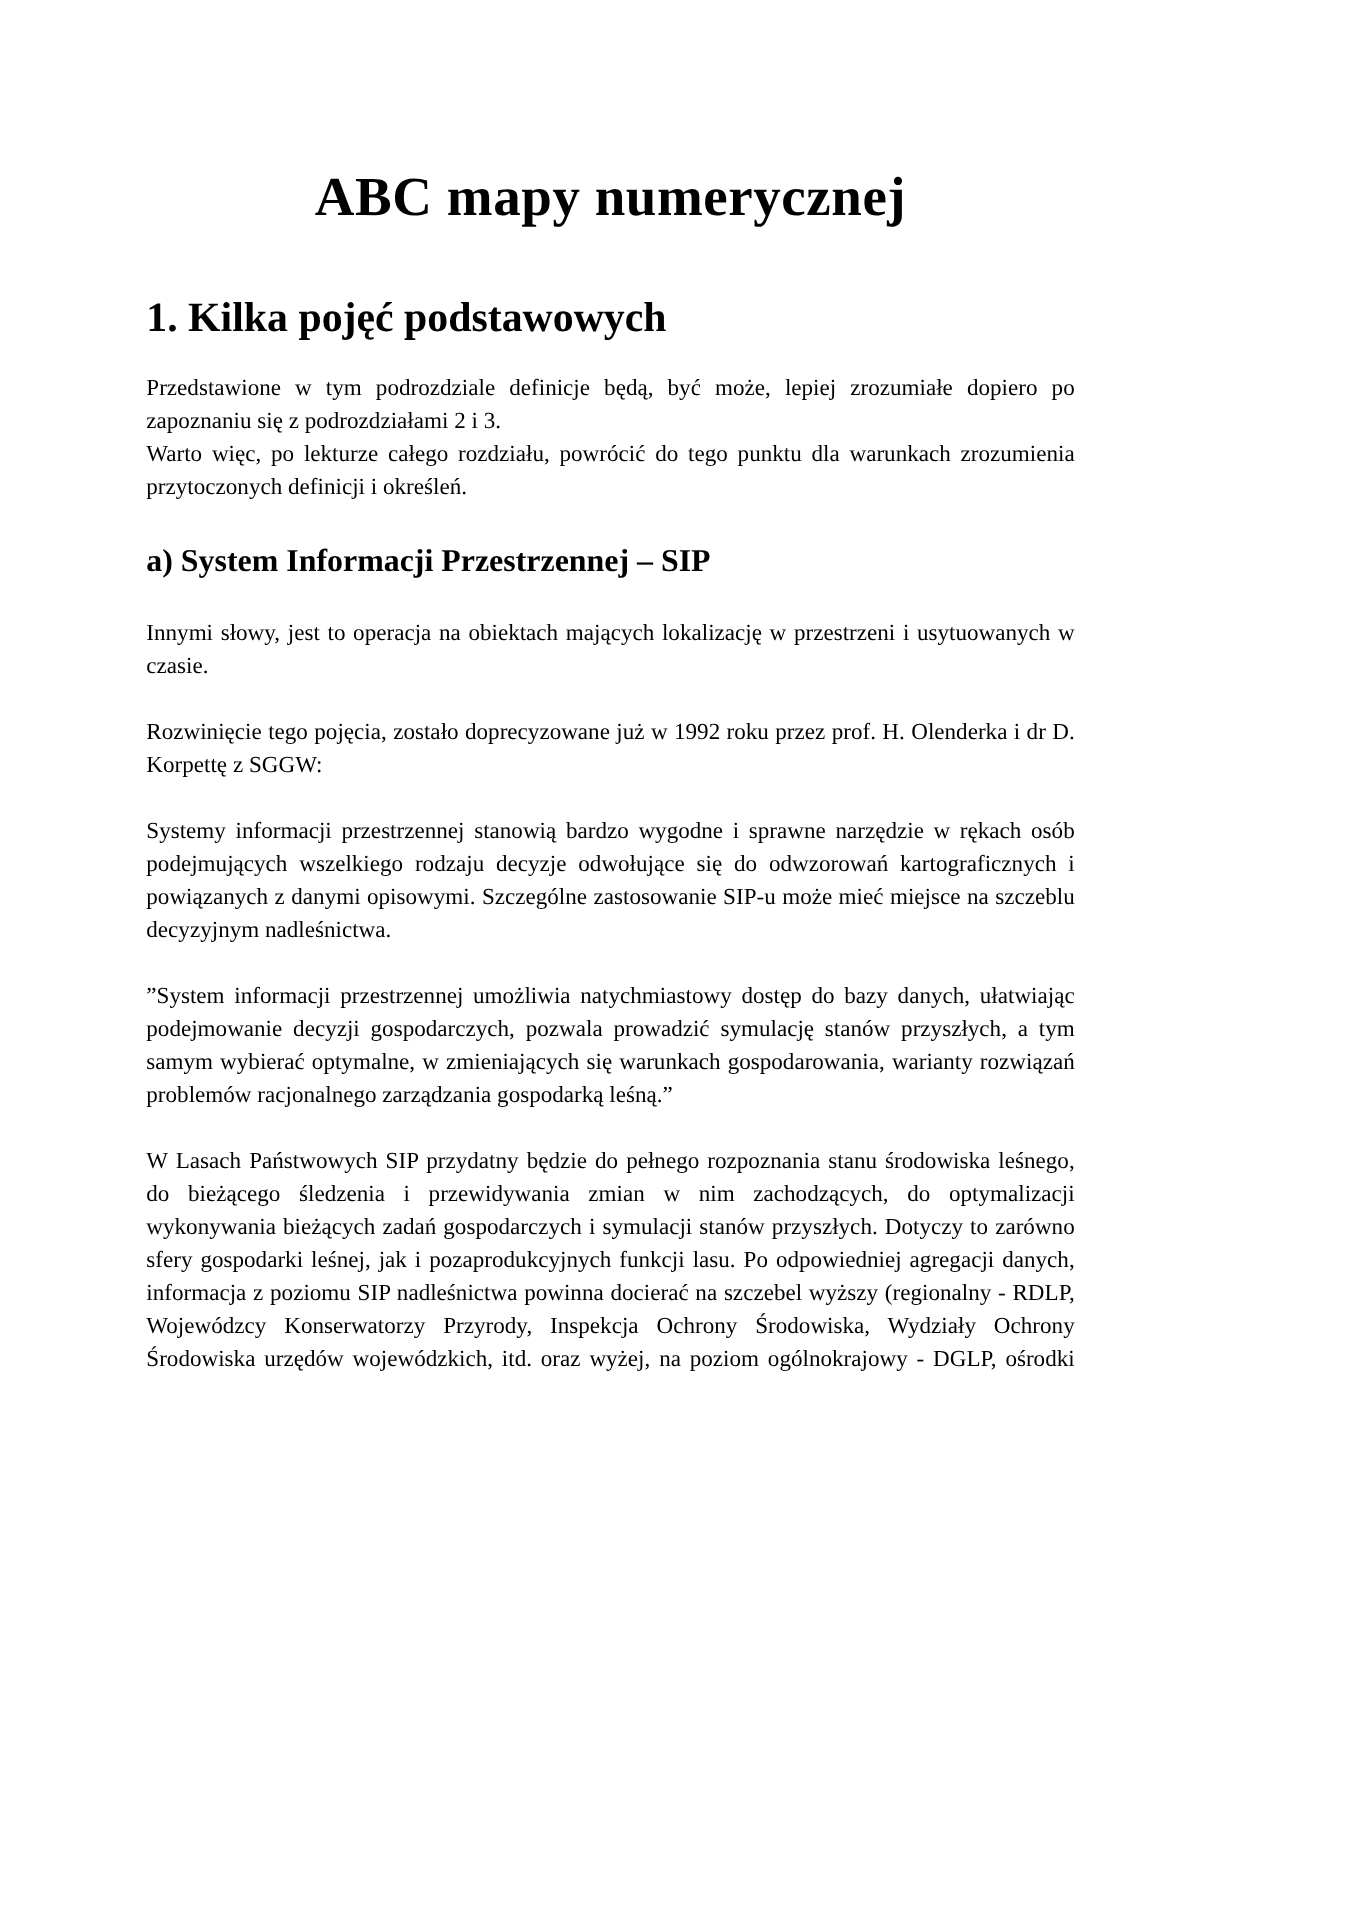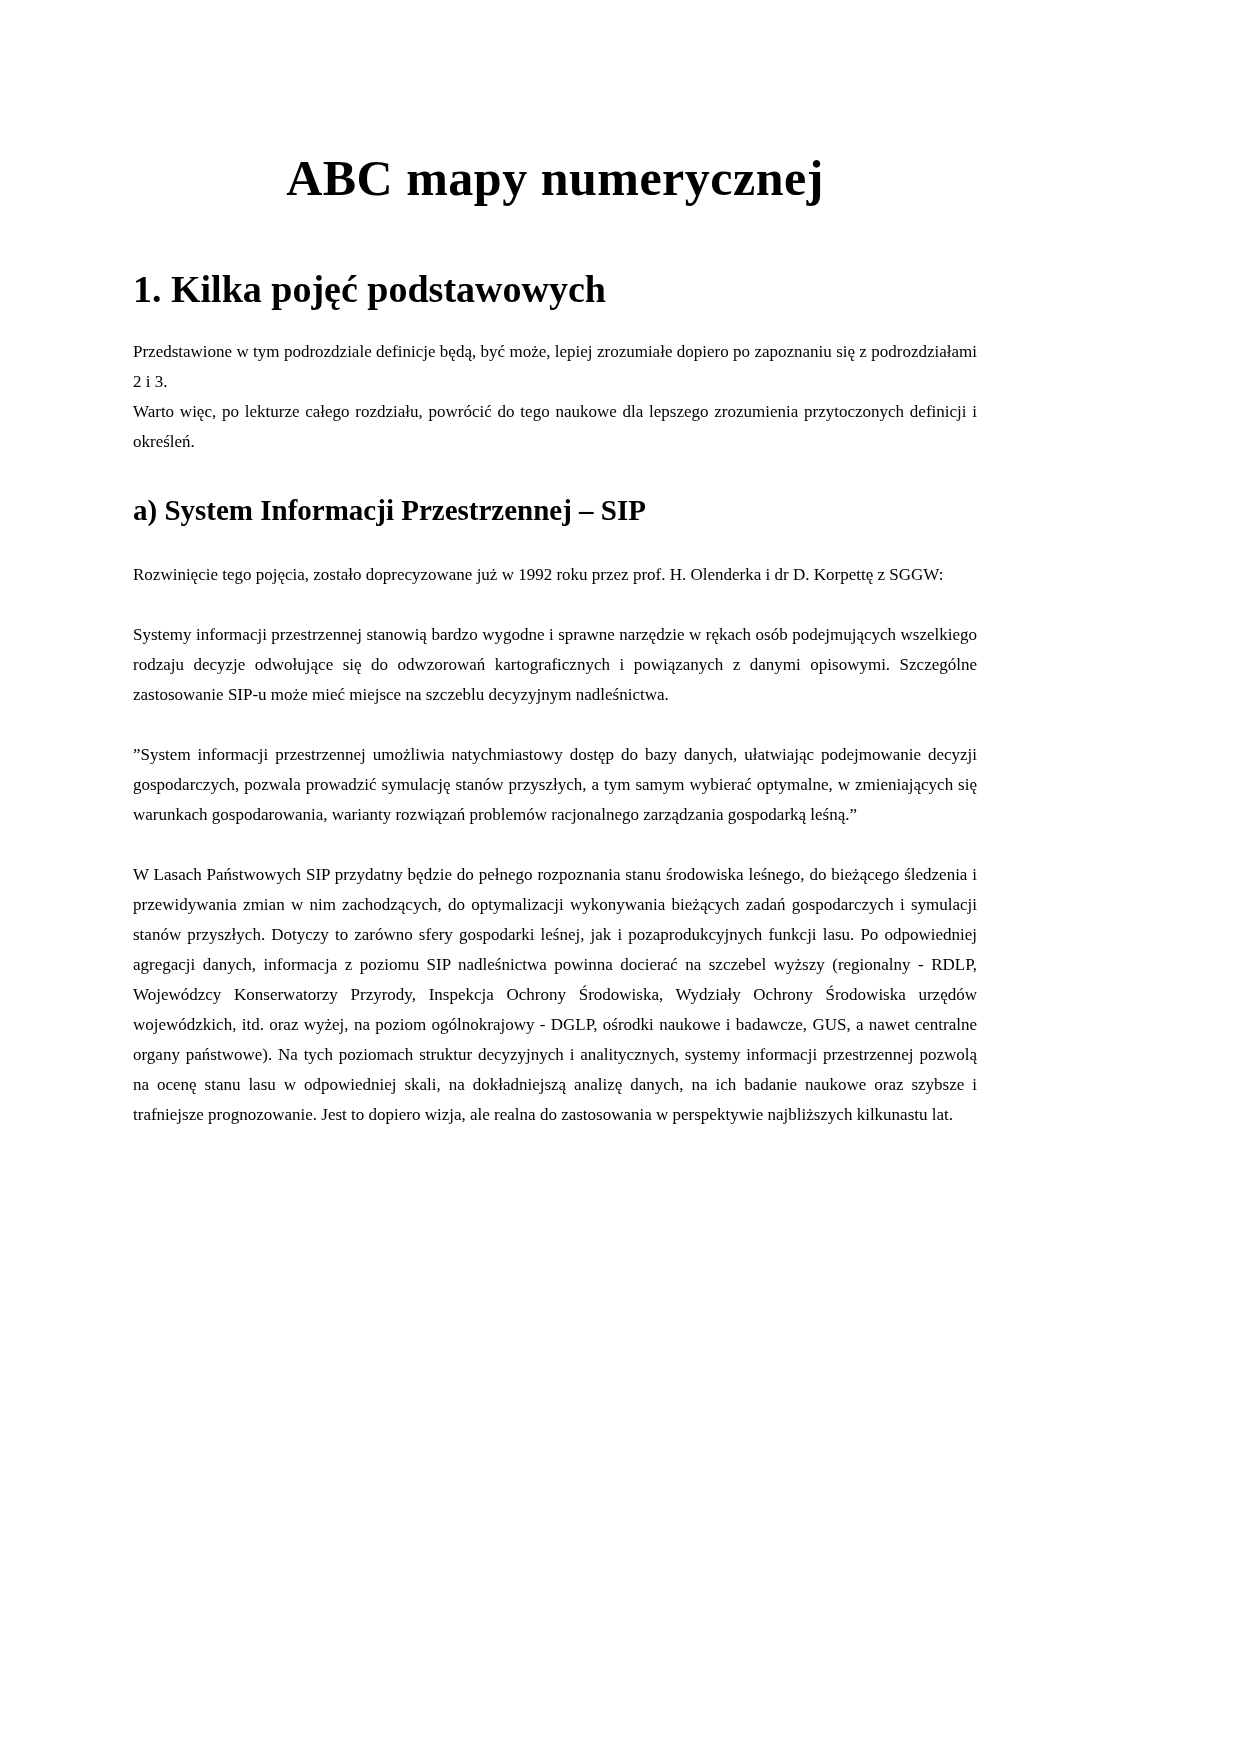--- a/index.html
+++ b/index.html
@@ -32,45 +32,46 @@
     margin-bottom: 26px;
   }
   .subsection-heading {
     font-size: 29px;
     font-weight: bold;
     line-height: 1.2;
     margin-top: 36px;
     margin-bottom: 32px;
   }
   .body-para {
-    font-size: 17px;
+    font-size: 21px;
     line-height: 30px;
     text-align: justify;
     margin-bottom: 30px;
   }
   .body-para.tight {
     margin-bottom: 0;
   }
 </style>
 </head>
 <body>
 
 <div class="page">
 
   <h1 class="doc-title">ABC mapy numerycznej</h1>
 
   <h2 class="section-heading">1. Kilka pojęć podstawowych</h2>
 
   <p class="body-para tight">Przedstawione w tym podrozdziale definicje będą, być może, lepiej zrozumiałe dopiero po zapoznaniu się z podrozdziałami 2 i 3.</p>
 
-  <p class="body-para tight">Warto więc, po lekturze całego rozdziału, powrócić do tego naukowe dla lepszego zrozumienia przytoczonych definicji i określeń.</p>
+  <p class="body-para tight">Warto więc, po lekturze całego rozdziału, powrócić do tego punktu dla warunkach zrozumienia przytoczonych definicji i określeń.</p>
 
   <h3 class="subsection-heading">a) System Informacji Przestrzennej – SIP</h3>
 
 
+  <p class="body-para">Innymi słowy, jest to operacja na obiektach mających lokalizację w przestrzeni i usytuowanych w czasie.</p>
 
   <p class="body-para">Rozwinięcie tego pojęcia, zostało doprecyzowane już w 1992 roku przez prof. H. Olenderka i dr D. Korpettę z SGGW:</p>
 
   <p class="body-para">Systemy informacji przestrzennej stanowią bardzo wygodne i sprawne narzędzie w rękach osób podejmujących wszelkiego rodzaju decyzje odwołujące się do odwzorowań kartograficznych i powiązanych z danymi opisowymi. Szczególne zastosowanie SIP-u może mieć miejsce na szczeblu decyzyjnym nadleśnictwa.</p>
 
   <p class="body-para">”System informacji przestrzennej umożliwia natychmiastowy dostęp do bazy danych, ułatwiając podejmowanie decyzji gospodarczych, pozwala prowadzić symulację stanów przyszłych, a tym samym wybierać optymalne, w zmieniających się warunkach gospodarowania, warianty rozwiązań problemów racjonalnego zarządzania gospodarką leśną.”</p>
 
   <p class="body-para">W Lasach Państwowych SIP przydatny będzie do pełnego rozpoznania stanu środowiska leśnego, do bieżącego śledzenia i przewidywania zmian w nim zachodzących, do optymalizacji wykonywania bieżących zadań gospodarczych i symulacji stanów przyszłych. Dotyczy to zarówno sfery gospodarki leśnej, jak i pozaprodukcyjnych funkcji lasu. Po odpowiedniej agregacji danych, informacja z poziomu SIP nadleśnictwa powinna docierać na szczebel wyższy (regionalny - RDLP, Wojewódzcy Konserwatorzy Przyrody, Inspekcja Ochrony Środowiska, Wydziały Ochrony Środowiska urzędów wojewódzkich, itd. oraz wyżej, na poziom ogólnokrajowy - DGLP, ośrodki naukowe i badawcze, GUS, a nawet centralne organy państwowe). Na tych poziomach struktur decyzyjnych i analitycznych, systemy informacji przestrzennej pozwolą na ocenę stanu lasu w odpowiedniej skali, na dokładniejszą analizę danych, na ich badanie naukowe oraz szybsze i trafniejsze prognozowanie. Jest to dopiero wizja, ale realna do zastosowania w perspektywie najbliższych kilkunastu lat.</p>
 
 </div>

